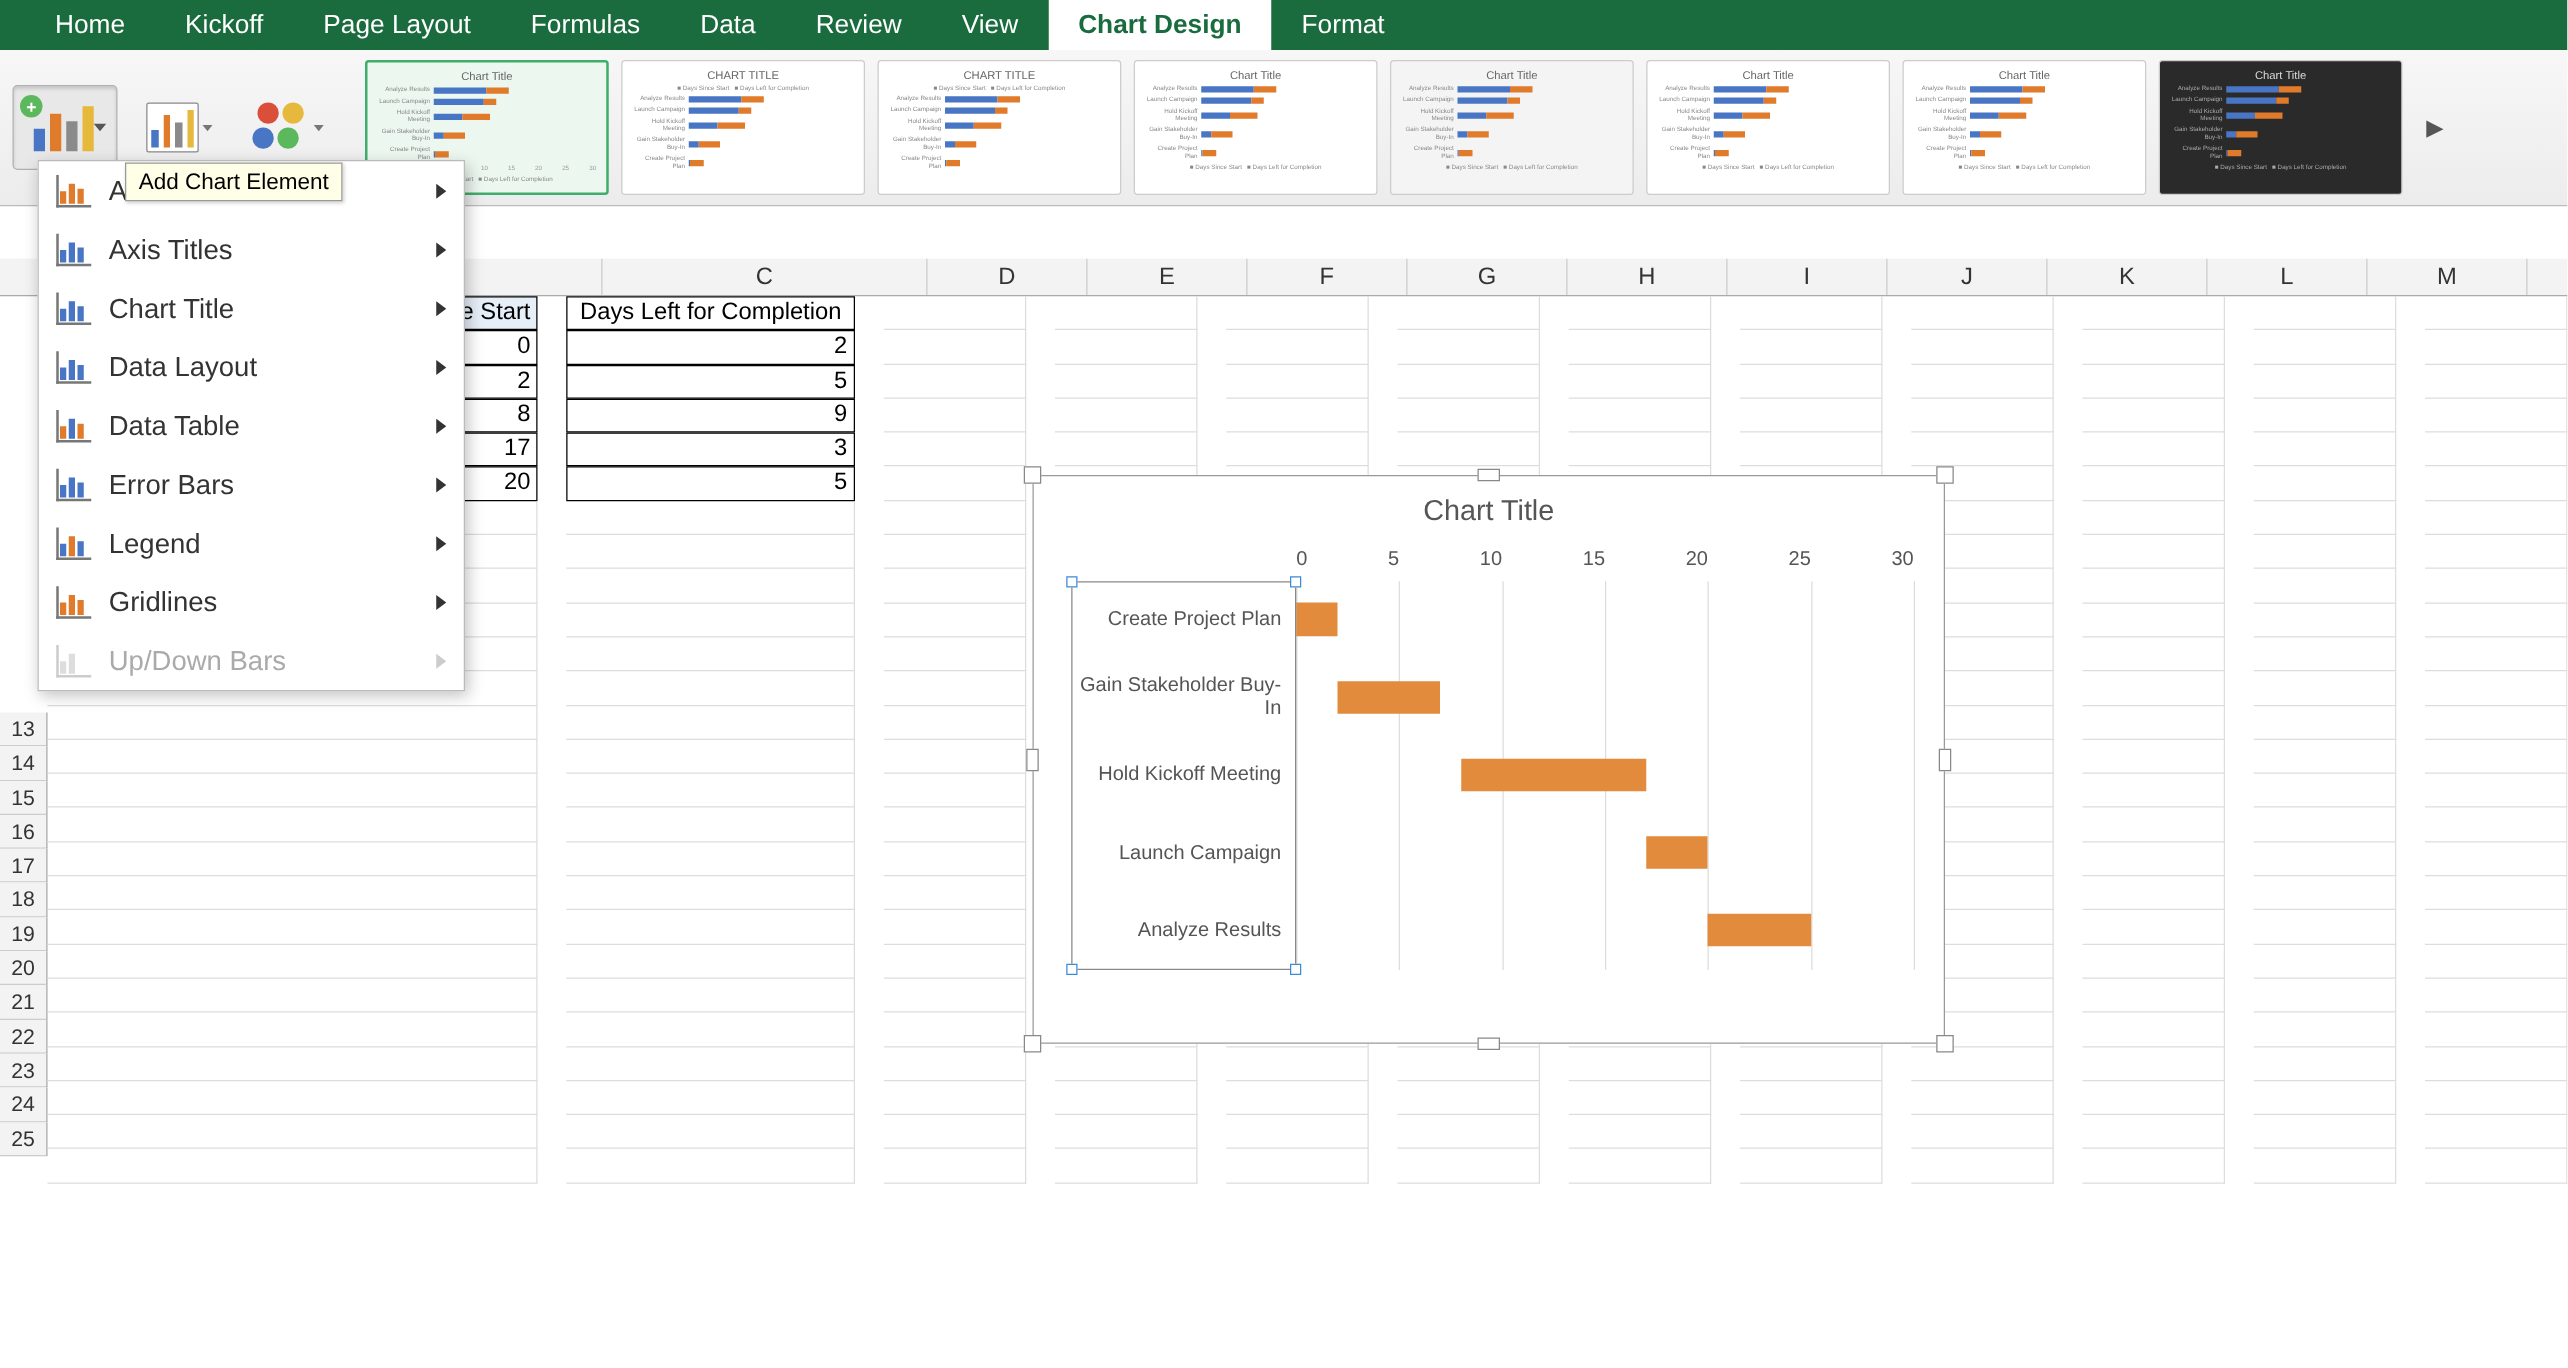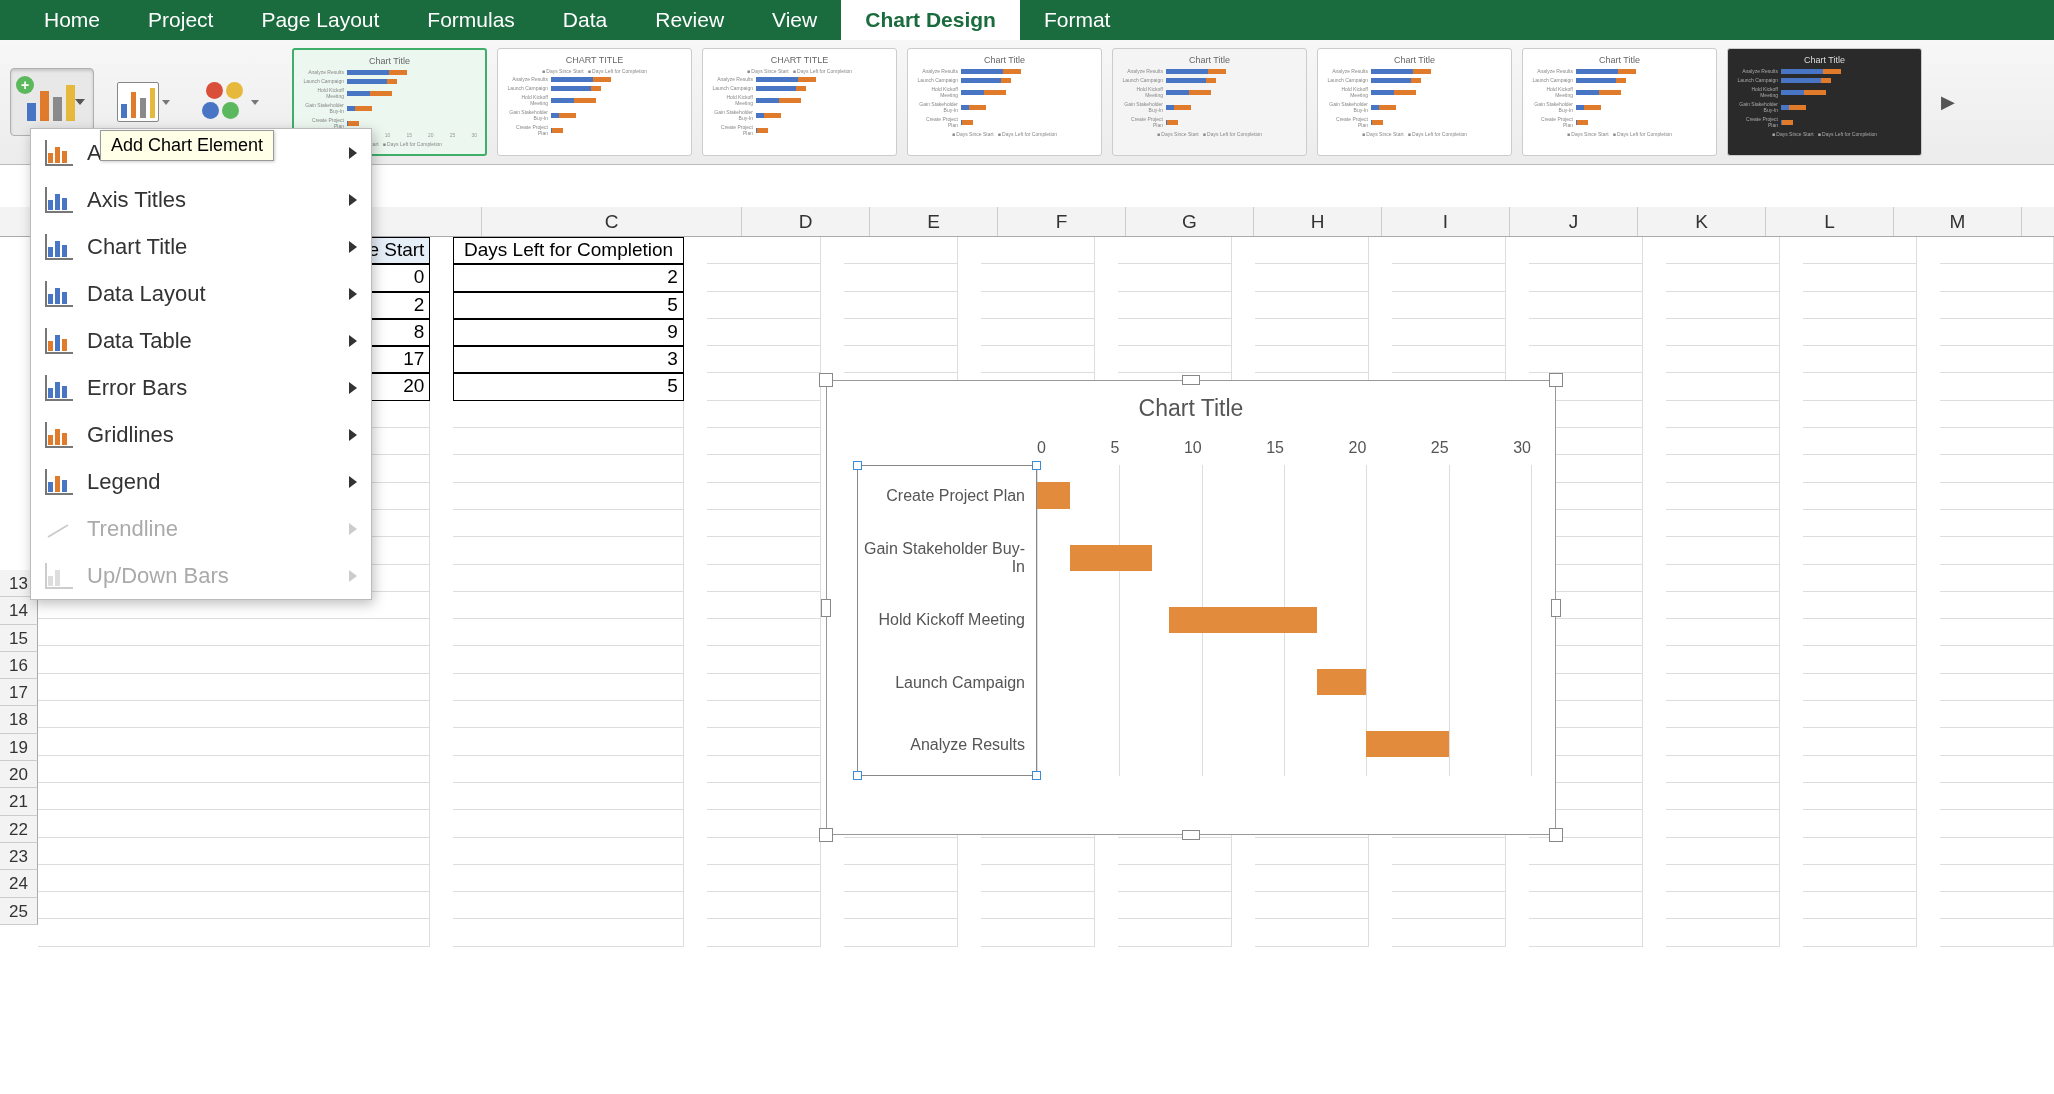--- a/index.html
+++ b/index.html
@@ -90,21 +90,21 @@
 .legend-sw { display:inline-block; width:12px; height:12px; background:#e38b3c; margin: 0 6px 0 22px; vertical-align:middle;}
 .inner-sel { position:absolute; border:1px solid #888;}
 .inner-handle { position:absolute; width:9px; height:9px; border:1.5px solid #3a8bd8; background:#fff;}
 
 </style>
 </head>
 <body>
 
 <div class="ribbon-tabs">
   <div class="ribbon-tab">Home</div>
-  <div class="ribbon-tab">Project</div>
+  <div class="ribbon-tab">Kickoff</div>
   <div class="ribbon-tab">Page Layout</div>
   <div class="ribbon-tab">Formulas</div>
   <div class="ribbon-tab">Data</div>
   <div class="ribbon-tab">Review</div>
   <div class="ribbon-tab">View</div>
   <div class="ribbon-tab active">Chart Design</div>
   <div class="ribbon-tab">Format</div>
 </div>
 
 <div class="ribbon-toolbar">
@@ -536,43 +536,34 @@
     <span class="menu-icon">
         <span style="height:10px;background:#4876c4"></span>
         <span style="height:16px;background:#4876c4"></span>
         <span style="height:12px;background:#4876c4"></span>
       </span>
     <span class="label">Error Bars</span>
     <span class="submenu-arrow"></span>
   </div>
   <div class="menu-item">
     <span class="menu-icon">
-        <span style="height:10px;background:#e07b2c"></span>
-        <span style="height:16px;background:#e07b2c"></span>
-        <span style="height:12px;background:#e07b2c"></span>
-      </span>
-    <span class="label">Gridlines</span>
-    <span class="submenu-arrow"></span>
-  </div>
-  <div class="menu-item">
-    <span class="menu-icon">
         <span style="height:10px;background:#4876c4"></span>
         <span style="height:16px;background:#e07b2c"></span>
         <span style="height:12px;background:#4876c4"></span>
       </span>
     <span class="label">Legend</span>
     <span class="submenu-arrow"></span>
   </div>
-  <div class="menu-item disabled">
-    <span class="menu-icon nb">
-        <svg width="24" height="20">
-          <line x1="2" y1="16" x2="22" y2="4" stroke="#ccc" stroke-width="2"></line>
-        </svg>
+  <div class="menu-item">
+    <span class="menu-icon">
+        <span style="height:10px;background:#e07b2c"></span>
+        <span style="height:16px;background:#e07b2c"></span>
+        <span style="height:12px;background:#e07b2c"></span>
       </span>
-    <span class="label">Trendline</span>
+    <span class="label">Gridlines</span>
     <span class="submenu-arrow"></span>
   </div>
   <div class="menu-item disabled">
     <span class="menu-icon" style="border-color:#ccc">
         <span style="height:10px;background:#ddd"></span>
         <span style="height:16px;background:#ddd"></span>
       </span>
     <span class="label">Up/Down Bars</span>
     <span class="submenu-arrow"></span>
   </div>

